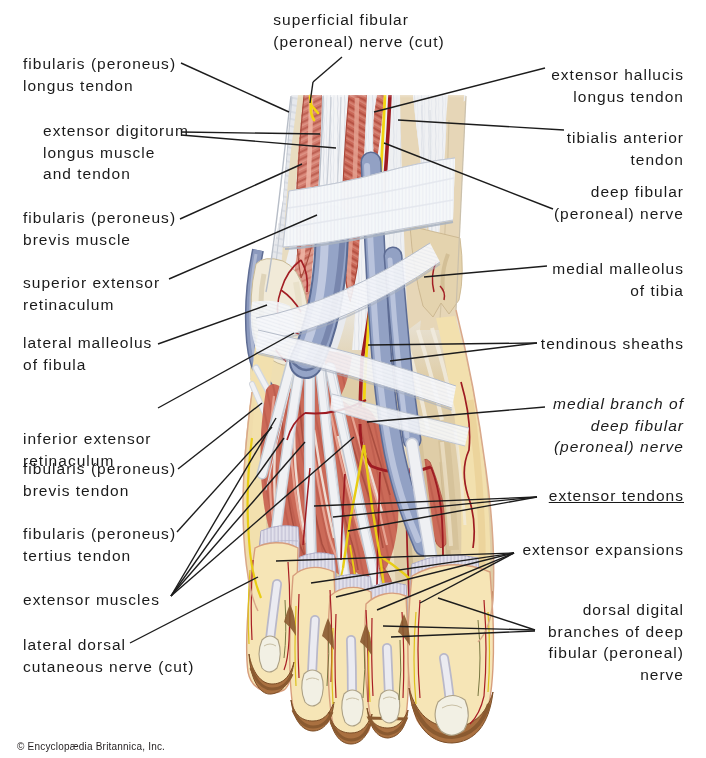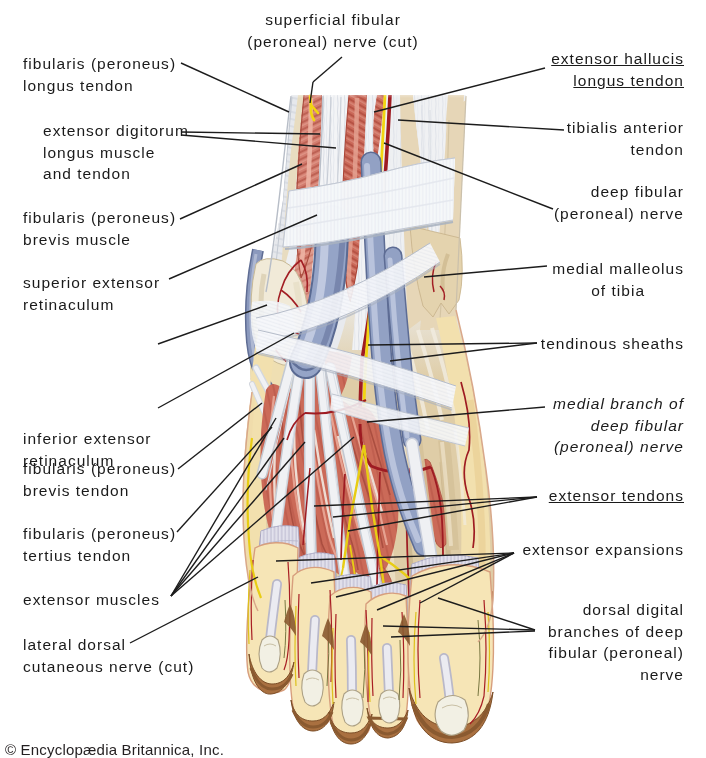--- a/index.html
+++ b/index.html
@@ -2,22 +2,22 @@
 <html><head>
 <meta charset="utf-8">
 <style>
   html,body{margin:0;padding:0;background:#ffffff;}
   #stage{position:relative;width:706px;height:758px;background:#ffffff;overflow:hidden;
          font-family:"Liberation Sans","DejaVu Sans",sans-serif;}
   #art, #leads{position:absolute;left:0;top:0;width:706px;height:758px;}
   .lbl{position:absolute;font-size:15.5px;line-height:21.5px;color:#1a1a1a;
        white-space:pre-line;letter-spacing:1.02px;}
   .lbl.right{text-align:right;}
-  .lbl.center{text-align:center;transform:translateX(-50%);}
-  #footer{position:absolute;left:5px;top:741px;font-size:15px;color:#231f20;letter-spacing:0.2px;}
+  .lbl.center{text-align:left;transform:translateX(-50%);margin-left:26px;}
+  #footer{position:absolute;left:17px;top:741px;font-size:10px;color:#231f20;letter-spacing:0.2px;}
 </style>
 </head>
 <body>
 
 <div id="stage">
 
 <svg id="art" viewBox="0 0 706 758" xmlns="http://www.w3.org/2000/svg">
   <defs>
     <pattern id="mstripeL" width="6.5" height="6.5" patternUnits="userSpaceOnUse" patternTransform="rotate(-26)">
       <line x1="0" y1="2" x2="8" y2="2" stroke="#b85a4c" stroke-width="1.8" opacity="0.85"></line>
@@ -519,36 +519,38 @@
 (peroneal) nerve (cut)</div>
 <div class="lbl left" style="left: 23px; top: 53px;">fibularis (peroneus)
 longus tendon</div>
 <div class="lbl left" style="left: 23px; top: 120px; margin-left: 20px;">extensor digitorum
 longus muscle
 and tendon</div>
 <div class="lbl left" style="left: 23px; top: 207px;">fibularis (peroneus)
 brevis muscle</div>
 <div class="lbl left" style="left: 23px; top: 272px;">superior extensor
 retinaculum</div>
+<div class="lbl left" style="left: 23px; top: 332px;">lateral malleolus
+of fibula</div>
 <div class="lbl left" style="left: 23px; top: 396px; margin-top: 32px;">inferior extensor
 retinaculum</div>
 <div class="lbl left" style="left: 23px; top: 458px;">fibularis (peroneus)
 brevis tendon</div>
 <div class="lbl left" style="left: 23px; top: 523px;">fibularis (peroneus)
 tertius tendon</div>
 <div class="lbl left" style="left: 23px; top: 589px; text-align: center;">extensor muscles</div>
 <div class="lbl left" style="left: 23px; top: 634px;">lateral dorsal
 cutaneous nerve (cut)</div>
-<div class="lbl right" style="right: 22px; top: 48px; text-decoration: underline;">extensor hallucis
+<div class="lbl right" style="right: 22px; top: 64px;">extensor hallucis
 longus tendon</div>
-<div class="lbl right" style="right: 22px; top: 117px; margin-left: 48px;">tibialis anterior
+<div class="lbl right" style="right: 22px; top: 127px; margin-left: 48px;">tibialis anterior
 tendon</div>
 <div class="lbl right" style="right: 22px; top: 181px;">deep fibular
 (peroneal) nerve</div>
-<div class="lbl right" style="right: 22px; top: 258px; text-align: center;">medial malleolus
+<div class="lbl right" style="right: 22px; top: 258px;">medial malleolus
 of tibia</div>
 <div class="lbl right" style="right: 22px; top: 333px;">tendinous sheaths</div>
 <div class="lbl right" style="right: 22px; top: 393px; font-style: italic;">medial branch of
 deep fibular
 (peroneal) nerve</div>
 <div class="lbl right" style="right: 22px; top: 485px; text-decoration: underline;">extensor tendons</div>
 <div class="lbl right" style="right: 22px; top: 539px;">extensor expansions</div>
 <div class="lbl right" style="right: 22px; top: 599px;">dorsal digital
 branches of deep
 fibular (peroneal)

